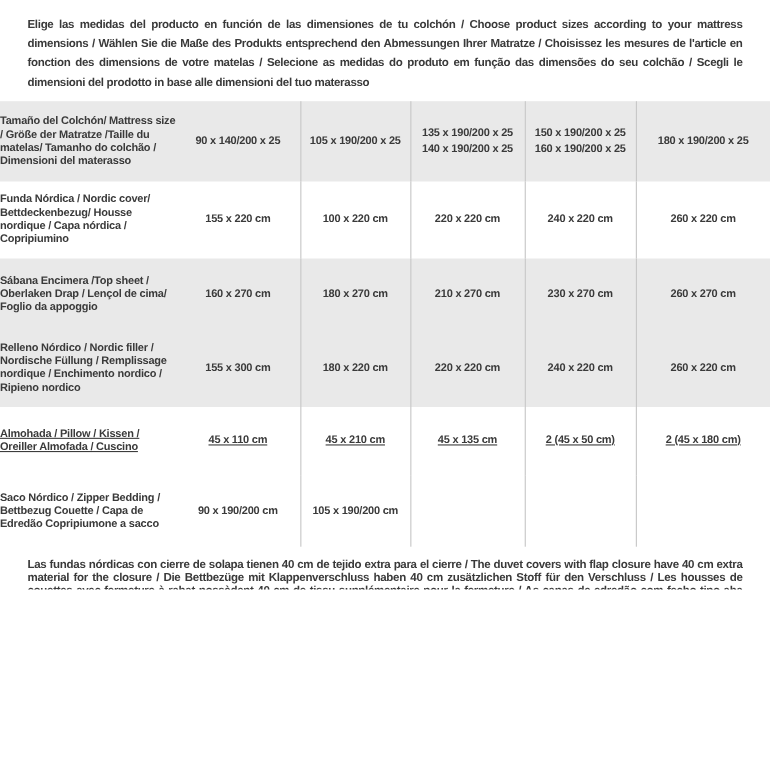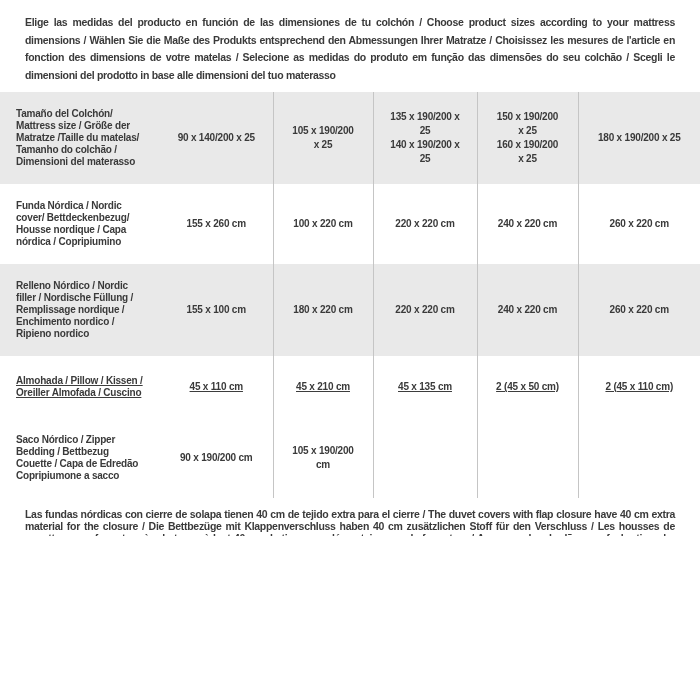--- a/index.html
+++ b/index.html
@@ -25,21 +25,21 @@
 
   table.sizes {
     margin-top:8px;
     width:700px;
     border-collapse:collapse;
     table-layout:fixed;
   }
   table.sizes td {
     font-weight:700;
     vertical-align:middle;
-    padding:16px;
+    padding:0;
   }
   td.label {
     padding-left:24px;
     padding-right:8px;
     font-size:10px;
     letter-spacing:-0.2px;
     line-height:12px;
     color:#3a3a3a;
   }
   td.val {
@@ -84,41 +84,49 @@
         <td class="val">90 x 140/200 x 25</td>
         <td class="val sep">105 x 190/200 x 25</td>
         <td class="val sep">135 x 190/200 x 25
 140 x 190/200 x 25</td>
         <td class="val sep">150 x 190/200 x 25
 160 x 190/200 x 25</td>
         <td class="val sep">180 x 190/200 x 25</td>
       </tr>
       <tr class="r1">
         <td class="label">Funda Nórdica / Nordic cover/ Bettdeckenbezug/ Housse nordique / Capa nórdica / Copripiumino</td>
-        <td class="val">155 x 260 cm</td>
+        <td class="val">155 x 220 cm</td>
         <td class="val sep">100 x 220 cm</td>
         <td class="val sep">220 x 220 cm</td>
         <td class="val sep">240 x 220 cm</td>
         <td class="val sep">260 x 220 cm</td>
       </tr>
+      <tr class="r2 stripe">
+        <td class="label">Sábana Encimera /Top sheet / Oberlaken Drap / Lençol de cima/ Foglio da appoggio</td>
+        <td class="val">160 x 270 cm</td>
+        <td class="val sep">180 x 270 cm</td>
+        <td class="val sep">210 x 270 cm</td>
+        <td class="val sep">230 x 270 cm</td>
+        <td class="val sep">260 x 270 cm</td>
+      </tr>
       <tr class="r4 stripe">
         <td class="label">Relleno Nórdico / Nordic filler / Nordische Füllung / Remplissage nordique / Enchimento nordico / Ripieno nordico</td>
-        <td class="val">155 x 100 cm</td>
+        <td class="val">155 x 300 cm</td>
         <td class="val sep">180 x 220 cm</td>
         <td class="val sep">220 x 220 cm</td>
         <td class="val sep">240 x 220 cm</td>
         <td class="val sep">260 x 220 cm</td>
       </tr>
       <tr class="r5">
         <td class="label">Almohada / Pillow / Kissen / Oreiller Almofada / Cuscino</td>
         <td class="val">45 x 110 cm</td>
         <td class="val sep">45 x 210 cm</td>
         <td class="val sep">45 x 135 cm</td>
         <td class="val sep">2 (45 x 50 cm)</td>
-        <td class="val sep">2 (45 x 110 cm)</td>
+        <td class="val sep">2 (45 x 180 cm)</td>
       </tr>
       <tr class="r7">
         <td class="label">Saco Nórdico / Zipper Bedding / Bettbezug Couette / Capa de Edredão Copripiumone a sacco</td>
         <td class="val">90 x 190/200 cm</td>
         <td class="val sep">105 x 190/200 cm</td>
         <td class="val sep"></td>
         <td class="val sep"></td>
         <td class="val sep"></td>
       </tr>
     </tbody>

